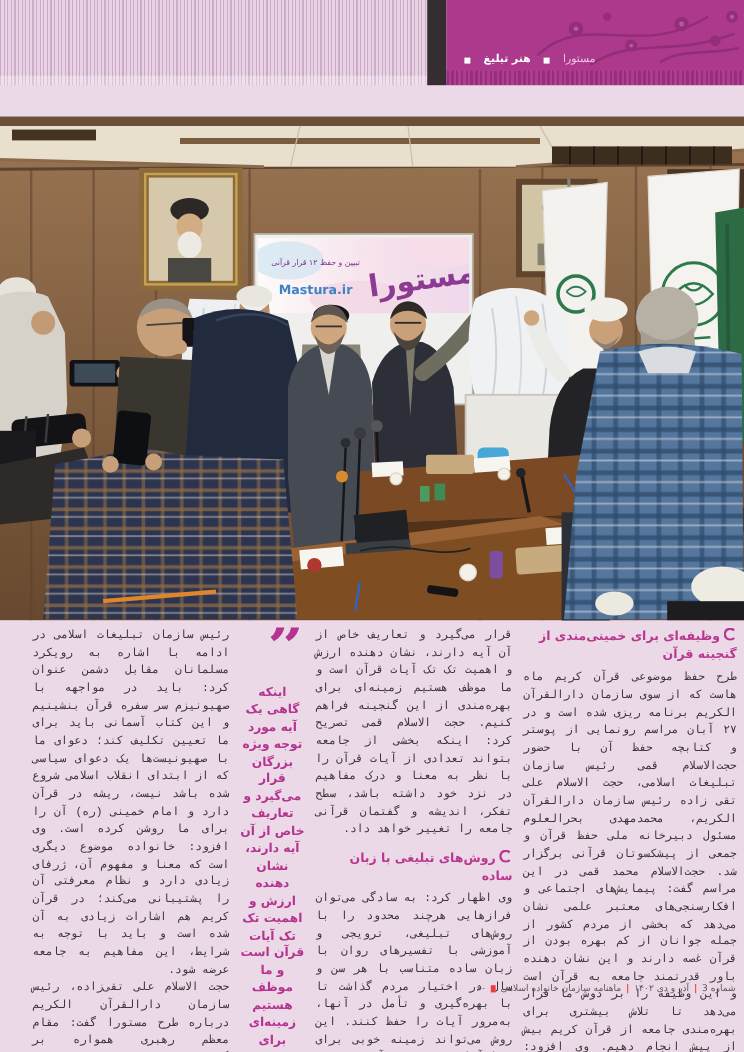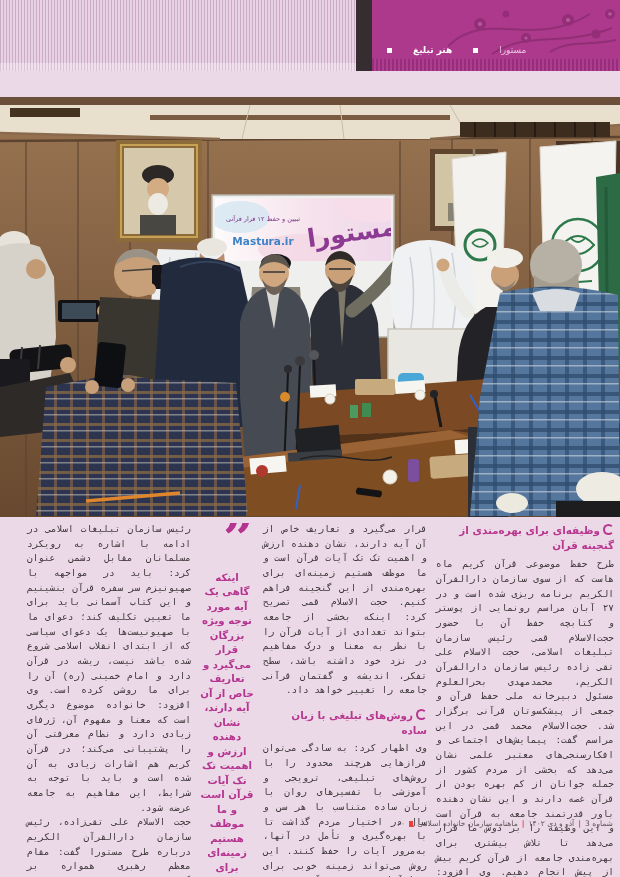--- a/index.html
+++ b/index.html
@@ -12,21 +12,21 @@
   .header{position:absolute;top:0;left:0;width:620px;height:71px;}
   .h-stripes{position:absolute;left:0;top:0;width:356px;height:71px;
     background:repeating-linear-gradient(90deg,#cdabc8 0 1px,#e8d3e4 1px 3px);}
   .h-stripes::after{content:"";position:absolute;left:0;right:0;bottom:0;height:8px;
     background:rgba(255,255,255,.30);}
   .h-bar{position:absolute;left:356px;top:0;width:16px;height:71px;background:#362d31;}
   .h-banner{position:absolute;left:372px;top:0;right:0;height:71px;background:#ac398c;overflow:hidden;}
   .ornament{position:absolute;right:0;top:0;}
   .h-stripeband{position:absolute;left:0;right:0;bottom:0;height:12px;
     background:repeating-linear-gradient(90deg,#972e7c 0 2px,#b03e90 2px 4px);}
-  .h-labels{position:absolute;left:15px;bottom:16px;display:flex;align-items:center;gap:21px;
+  .h-labels{position:absolute;left:15px;bottom:16px;display:flex;align-items:center;gap:11px;
     font-size:9px;direction:ltr;}
   .wsq{width:5px;height:5px;background:#ffffff;flex:0 0 auto;}
   .sec{color:#ffffff;font-weight:bold;}
   .pg{color:#eac6e0;}
   
   .photo{position:absolute;top:97px;left:0;width:620px;height:420px;display:block;}
   
   .columns{position:absolute;top:523px;left:0;width:620px;box-sizing:border-box;
     display:flex;direction:rtl;gap:9px;padding:0 6px 0 24px;}
   .col{font-size:9.4px;line-height:1.56;text-align:justify;color:#3c3538;}
@@ -359,21 +359,21 @@
       <path d="M532,196 Q556,188 580,196 L574,214 L540,214 Z" fill="#d9dde2"></path>
       <ellipse cx="602" cy="392" rx="26" ry="17" fill="#eeebe3"></ellipse>
       <rect x="556" y="404" width="64" height="16" fill="#1d1d20"></rect>
       <ellipse cx="512" cy="406" rx="16" ry="10" fill="#eceade"></ellipse>
     </g>
   </svg>
 
   <div class="columns">
 
     <div class="col col-right">
-      <h3 class="head"><span class="marker"></span><span>وظیفه‌ای برای بهره‌مندی از گنجینه قرآن</span></h3>
+      <h3 class="head"><span class="marker"></span><span>وظیفه‌ای برای خمینی‌مندی از گنجینه قرآن</span></h3>
       <p>طرح حفظ موضوعی قرآن کریم ماه هاست که از سوی سازمان دارالقرآن الکریم برنامه ریزی شده است و در ۲۷ آبان مراسم رونمایی از پوستر و کتابچه حفظ آن با حضور حجت‌الاسلام قمی رئیس سازمان تبلیغات اسلامی، حجت الاسلام علی تقی زاده رئیس سازمان دارالقرآن الکریم، محمدمهدی بحرالعلوم مسئول دبیرخانه ملی حفظ قرآن و جمعی از پیشکسوتان قرآنی برگزار شد. حجت‌الاسلام محمد قمی در این مراسم گفت: پیمایش‌های اجتماعی و افکارسنجی‌های معتبر علمی نشان می‌دهد که بخشی از مردم کشور از جمله جوانان از کم بهره بودن از قرآن غصه دارند و این نشان دهنده باور قدرتمند جامعه به قرآن است و این وظیفه را بر دوش ما قرار می‌دهد تا تلاش بیشتری برای بهره‌مندی جامعه از قرآن کریم بیش از پیش انجام دهیم. وی افزود: اینکه گاهی یک آیه مورد توجه ویژه بزرگان</p>
     </div>
 
     <div class="col col-mid">
       <p>قرار می‌گیرد و تعاریف خاص از آن آیه دارند، نشان دهنده ارزش و اهمیت تک تک آیات قرآن است و ما موظف هستیم زمینه‌ای برای بهره‌مندی از این گنجینه فراهم کنیم. حجت الاسلام قمی تصریح کرد: اینکه بخشی از جامعه بتواند تعدادی از آیات قرآن را با نظر به معنا و درک مفاهیم در نزد خود داشته باشد، سطح تفکر، اندیشه و گفتمان قرآنی جامعه را تغییر خواهد داد.</p>
       <h3 class="head subhead"><span class="marker"></span><span>روش‌های تبلیغی با زبان ساده</span></h3>
       <p>وی اظهار کرد: به سادگی می‌توان فرازهایی هرچند محدود را با روش‌های تبلیغی، ترویجی و آموزشی با تفسیرهای روان با زبان ساده متناسب با هر سن و سال در اختیار مردم گذاشت تا با بهره‌گیری و تأمل در آنها، به‌مرور آیات را حفظ کنند. این روش می‌تواند زمینه خوبی برای حفظ آیات بیشتر در آینده شود؛ رسانه هم نقش موثری در این زمینه دارد و خوش به حال رسانه‌ای‌هایی که در ترویج فرهنگ قرآنی نقش دارند.</p>
     </div>
 
     <div class="col col-quote">

